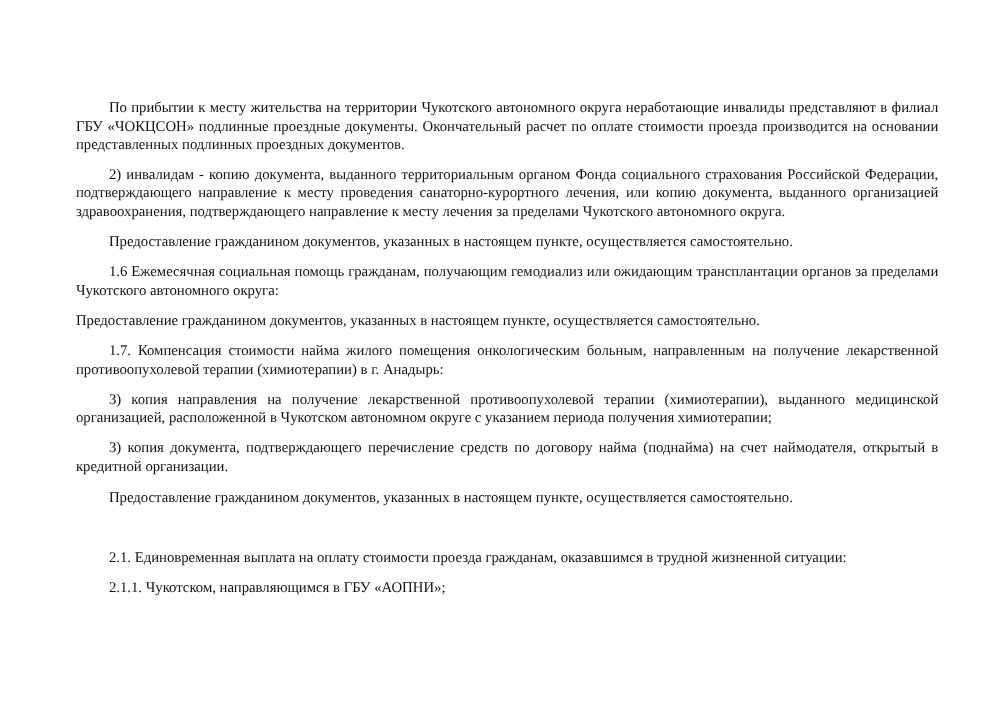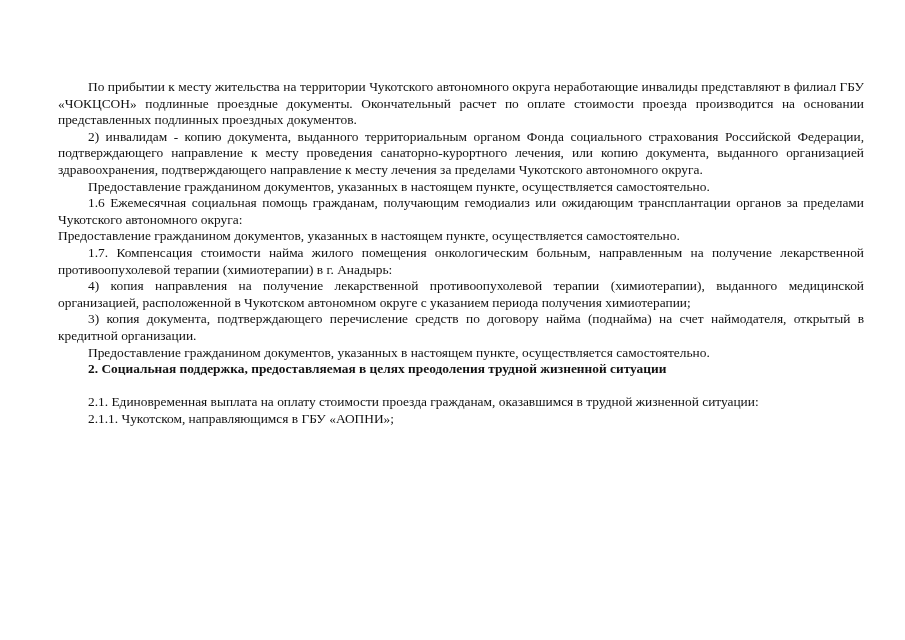--- a/index.html
+++ b/index.html
@@ -7,36 +7,35 @@
   .page {
     position: absolute;
     left: 58px;
     top: 79px;
     width: 806px;
     font-family: "Liberation Serif", "DejaVu Serif", serif;
     font-size: 13.4px;
     line-height: 16.6px;
     color: #111111;
   }
-  .p { margin: 0; text-align: justify; text-indent: 30px; }
+  .p { margin: 11px; text-align: justify; text-indent: 30px; }
   .p.noindent { text-indent: 0; }
   .p.left { text-align: left; }
   .p.bold { font-weight: bold; }
   .blank { height: 16.6px; }
 </style>
 </head>
 <body>
 
 <div class="page">
   <p class="p">По прибытии к месту жительства на территории Чукотского автономного округа неработающие инвалиды представляют в филиал ГБУ «ЧОКЦСОН» подлинные проездные документы. Окончательный расчет по оплате стоимости проезда производится на основании представленных подлинных проездных документов.</p>
   <p class="p">2) инвалидам - копию документа, выданного территориальным органом Фонда социального страхования Российской Федерации, подтверждающего направление к месту проведения санаторно-курортного лечения, или копию документа, выданного организацией здравоохранения, подтверждающего направление к месту лечения за пределами Чукотского автономного округа.</p>
   <p class="p">Предоставление гражданином документов, указанных в настоящем пункте, осуществляется самостоятельно.</p>
   <p class="p">1.6 Ежемесячная социальная помощь гражданам, получающим гемодиализ или ожидающим трансплантации органов за пределами Чукотского автономного округа:</p>
   <p class="p noindent left">Предоставление гражданином документов, указанных в настоящем пункте, осуществляется самостоятельно.</p>
   <p class="p">1.7. Компенсация стоимости найма жилого помещения онкологическим больным, направленным на получение лекарственной противоопухолевой терапии (химиотерапии) в г. Анадырь:</p>
-  <p class="p">4) копия направления на получение лекарственной противоопухолевой терапии (химиотерапии), выданного медицинской организацией, расположенной в Чукотском автономном округе с указанием периода получения химиотерапии;</p>
+  <p class="p">3) копия направления на получение лекарственной противоопухолевой терапии (химиотерапии), выданного медицинской организацией, расположенной в Чукотском автономном округе с указанием периода получения химиотерапии;</p>
   <p class="p">3) копия документа, подтверждающего перечисление средств по договору найма (поднайма) на счет наймодателя, открытый в кредитной организации.</p>
   <p class="p left">Предоставление гражданином документов, указанных в настоящем пункте, осуществляется самостоятельно.</p>
-  <p class="p bold left">2. Социальная поддержка, предоставляемая в целях преодоления трудной жизненной ситуации</p>
   <div class="blank"></div>
   <p class="p left">2.1. Единовременная выплата на оплату стоимости проезда гражданам, оказавшимся в трудной жизненной ситуации:</p>
   <p class="p left">2.1.1. Чукотском, направляющимся в ГБУ «АОПНИ»;</p>
 </div>
 
 </body></html>

